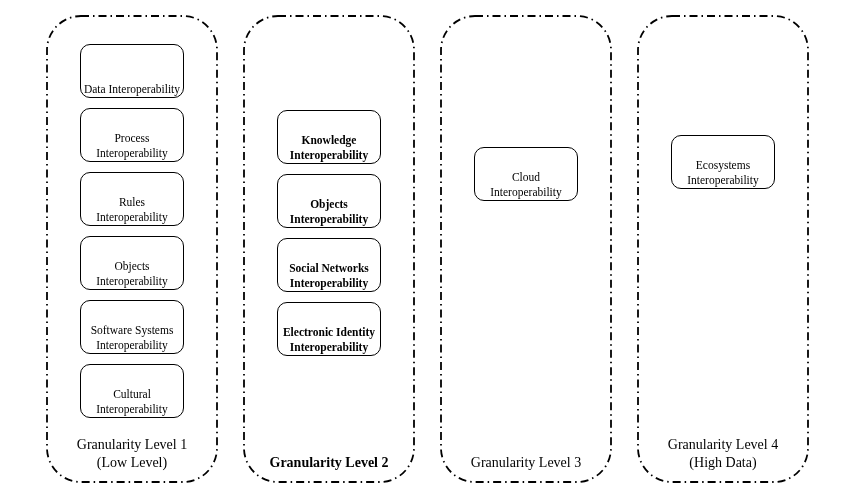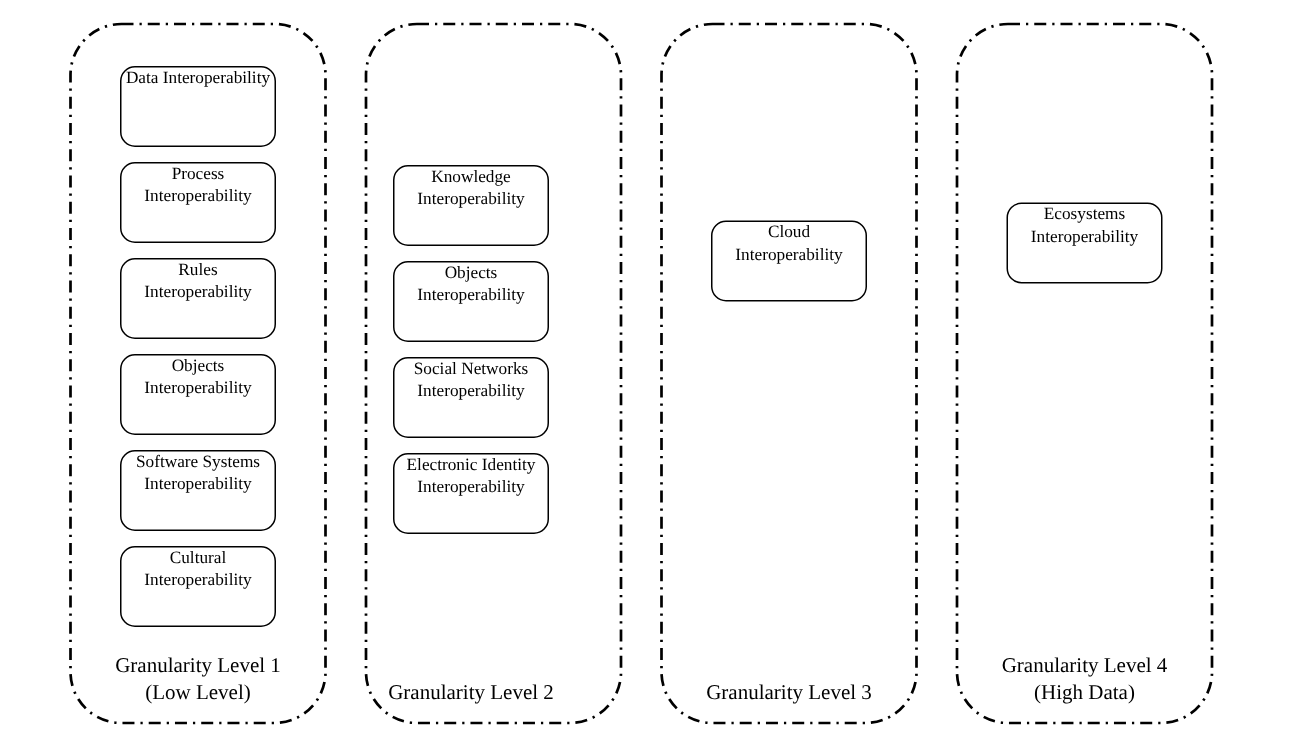--- a/index.html
+++ b/index.html
@@ -21,34 +21,34 @@
     left: 0; top: 0;
     width: 864px; height: 494px;
   }
   .column {
     position: absolute;
     top: 16px;
     width: 170px;
     height: 466px;
   }
   .col-1 { left: 47px; }
-  .col-2 { left: 229px; }
+  .col-2 { left: 244px; font-weight: bold; }
   .col-3 { left: 441px; }
   .col-4 { left: 638px; }
   .box {
     position: absolute;
     left: 50%;
     transform: translateX(-50%);
     width: 104px;
     height: 54px;
     border: 1.6px solid #000000;
     border-radius: 10px;
     background: #ffffff;
     display: flex;
-    align-items: flex-start;
+    align-items: flex-end;
     justify-content: center;
     text-align: center;
     box-sizing: border-box;
   }
   .box-label {
     font-size: 11.5px;
     line-height: 1.3;
     display: block;
     padding: 0 2px;
   }

